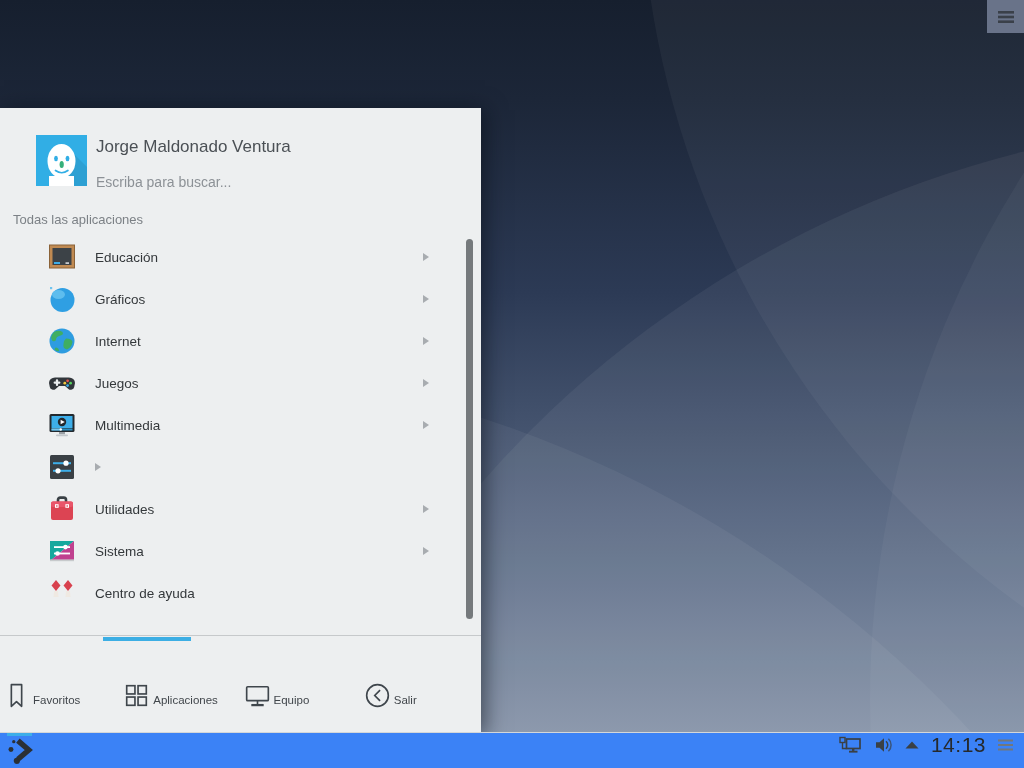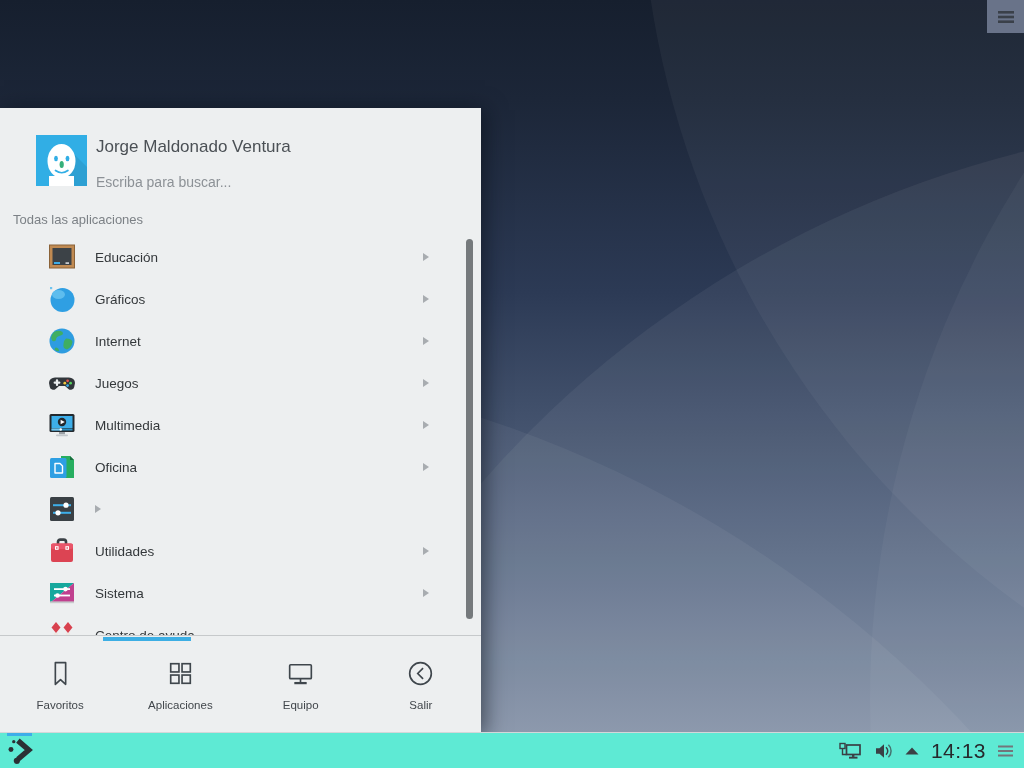--- a/index.html
+++ b/index.html
@@ -25,26 +25,26 @@
   .item{height:42px;display:flex;align-items:center;padding-left:46px;cursor:pointer;}
   .item .icn{width:32px;height:32px;margin-right:17px;flex:0 0 32px;}
   .item .lbl{font-size:13.5px;color:#34383b;flex:1;}
   .arrow{width:0;height:0;border-left:6px solid #a8acb0;border-top:4.5px solid transparent;
     border-bottom:4.5px solid transparent;margin-right:52px;}
   .scrollthumb{position:absolute;left:466px;top:131px;width:7px;height:380px;border-radius:4px;background:#75797c;cursor:pointer;}
 
   .divider{position:absolute;left:0;top:527px;width:481px;height:1px;background:#c6c9cb;}
   .tab-indicator{position:absolute;left:103px;top:529px;width:88px;height:4px;background:#3caee4;}
   .tabbar{position:absolute;left:0;top:533px;width:481px;height:93px;display:flex;}
-  .tab{flex:1;display:flex;flex-direction:column;align-items:center;padding-top:16px;cursor:pointer;}
+  .tab{flex:1;display:flex;flex-direction:row;align-items:center;padding-top:16px;cursor:pointer;}
   .tab .tlbl{margin-top:9px;font-size:11.5px;color:#41464b;}
 
   
-  .panel{position:absolute;left:0;top:732px;width:1024px;height:36px;background:#5eead4;
-    border-top:1px solid #d4d7d9;box-sizing:border-box;display:flex;align-items:center;}
+  .panel{position:absolute;left:0;top:732px;width:1024px;height:36px;background:#3b82f6;
+    border-top:1px solid #d4d7d9;box-sizing:border-box;display:flex;align-items:flex-start;}
   .panel-launcher{position:relative;width:40px;height:35px;display:flex;align-items:center;justify-content:center;cursor:pointer;}
   .active-bar{position:absolute;top:0;left:7px;width:25px;height:3px;background:#3daee9;}
   .tray{margin-left:auto;display:flex;align-items:center;gap:9px;padding-right:9px;}
   .clock{font-size:21px;color:#26292c;letter-spacing:0.5px;margin:0 2px;}
   .icon-btn{display:flex;align-items:center;justify-content:center;cursor:pointer;}
 </style>
 </head>
 <body>
 
 <div class="desktop">
@@ -146,31 +146,20 @@
             <rect x="5.5" y="19.5" width="21" height="2" fill="#2e8fc0"></rect>
             <rect x="5.5" y="19.5" width="9" height="2" fill="#77c6ee"></rect>
             <circle cx="14.8" cy="20.5" r="1.2" fill="#ffffff"></circle>
             <rect x="13" y="23" width="6" height="2.3" fill="#9aa0a5"></rect>
             <rect x="10" y="25.4" width="12" height="1.8" rx="0.9" fill="#c2c7cb"></rect>
           </svg></span>
         <span class="lbl">Multimedia</span>
         <span class="arrow"></span>
       </div>
 
-      <div class="item">
-        <span class="icn">
-          <svg viewBox="0 0 32 32" width="32" height="32">
-            <path d="M15 5 h9 l4 4 v18 h-13z" fill="#27ae60"></path>
-            <path d="M24 5 l4 4 h-4z" fill="#186f3d"></path>
-            <rect x="4" y="7" width="16.5" height="20" rx="1.5" fill="#2e9fe3"></rect>
-            <path d="M9 12.5 h5 l2.5 2.5 v7 h-7.5z" fill="none" stroke="#ffffff" stroke-width="1.4" stroke-linejoin="round"></path>
-          </svg></span>
-        <span class="lbl">Oficina</span>
-        <span class="arrow"></span>
-      </div>
 
       <div class="item">
         <span class="icn">
           <svg viewBox="0 0 32 32" width="32" height="32">
             <rect x="4" y="4" width="24" height="24" rx="1.5" fill="#3a4045"></rect>
             <rect x="7" y="11.2" width="18" height="2" fill="#3daee9"></rect>
             <circle cx="20" cy="12.2" r="2.6" fill="#ffffff"></circle>
             <rect x="7" y="18.8" width="18" height="2" fill="#3daee9"></rect>
             <circle cx="12" cy="19.8" r="2.6" fill="#ffffff"></circle>
           </svg></span>

